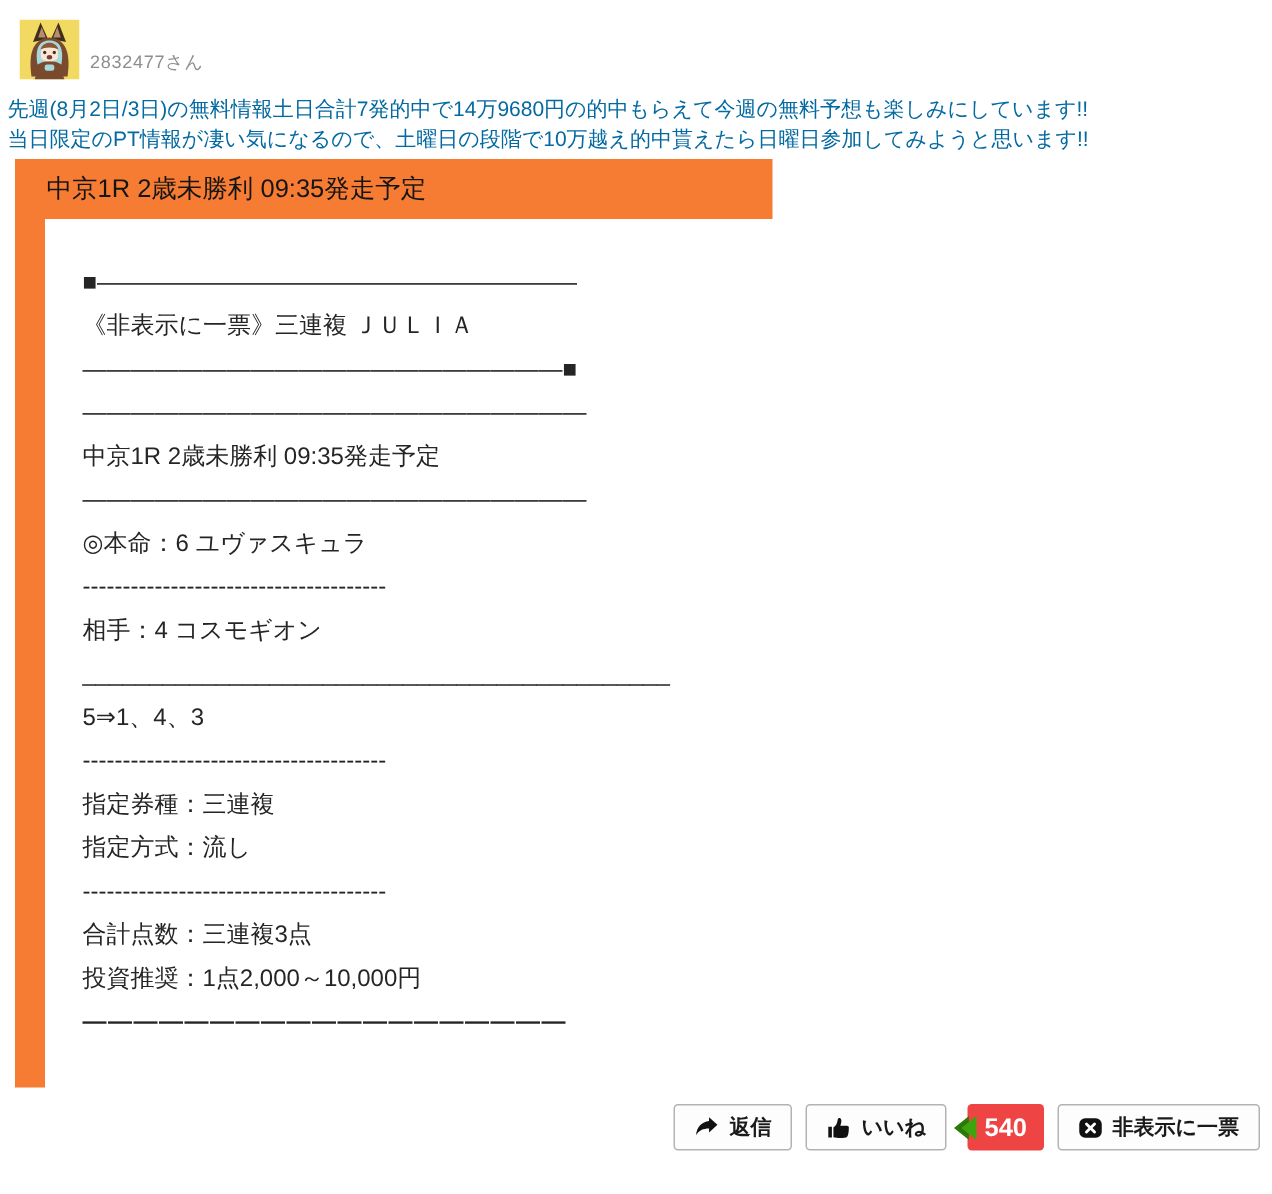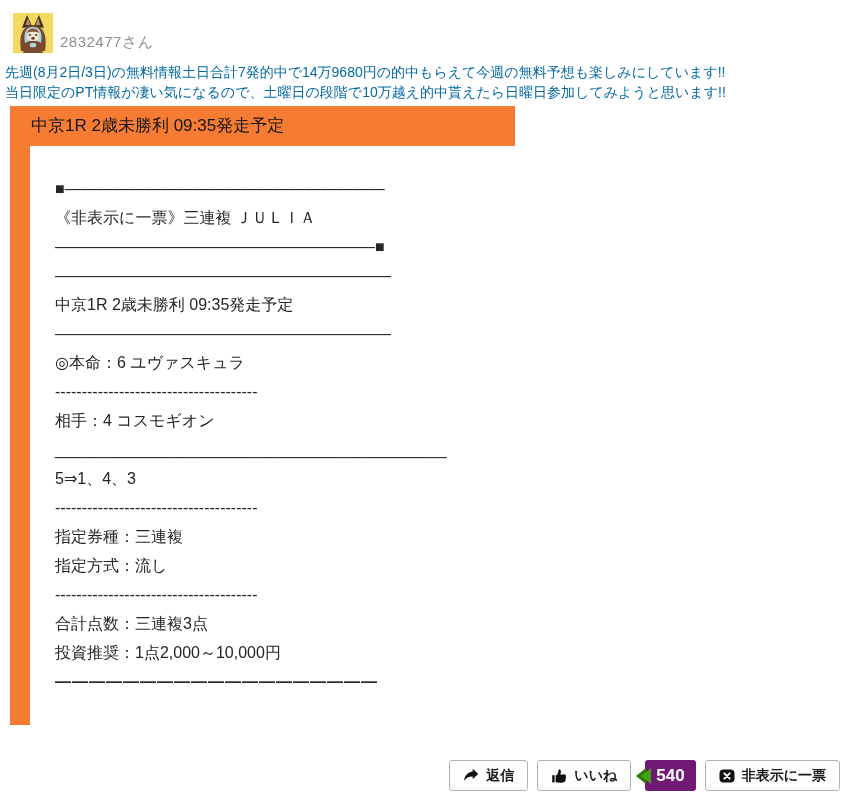--- a/index.html
+++ b/index.html
@@ -9,21 +9,21 @@
     font-family:"Liberation Sans","DejaVu Sans",sans-serif;
     color:#222;
   }
   
   .avatar {
     position:absolute; left:13px; top:13px; width:40px; height:40px;
     display:block;
   }
   .username {
     position:absolute; left:60px; top:33px;
-    font-size:15px; color:#8e8e8e; letter-spacing:0.5px;
+    font-size:12px; color:#8e8e8e; letter-spacing:0.5px;
   }
   
   .comment {
     position:absolute; left:5px; top:62px; width:830px;
     font-size:14px; line-height:20px; color:#0369a1;
   }
   
   .quote { position:absolute; left:10px; top:106px; width:505px; }
   .quote-header {
     background:#f77c33; height:40px; line-height:40px;
@@ -33,34 +33,34 @@
   .quote-body {
     border-left:20px solid #f77c33; background:#ffffff;
     padding:28px 10px 0 25px; min-height:579px; box-sizing:border-box;
   }
   .q-line {
     font-size:16px; line-height:29px; white-space:nowrap; color:#252525;
   }
   .q-lines > .q-line:last-child { font-weight:bold; letter-spacing:1px; }
   
   .actions {
-    position:absolute; top:760px; right:8px;
+    position:absolute; top:736px; right:8px;
     display:flex; align-items:flex-start; gap:9px;
   }
   .btn {
     display:flex; align-items:center; gap:7px;
     background:#fdfdfd; border:1px solid #b3b3b3; border-radius:3px;
     padding:0 13px; height:31px; box-sizing:border-box;
     font-size:14px; font-weight:bold; color:#1a1a1a; cursor:pointer;
     white-space:nowrap;
   }
   .btn svg { flex:0 0 auto; }
   .count-badge {
     position:relative; margin-left:5px;
-    background:#701a75; color:#ffffff;
+    background:#ef4444; color:#ffffff;
     font-size:17px; font-weight:bold;
     height:31px; line-height:31px; padding:0 11px;
     border-radius:3px;
   }
   .count-badge::before {
     content:""; position:absolute; left:-9px; top:50%; margin-top:-8px;
     border-top:8px solid transparent; border-bottom:8px solid transparent;
     border-right:10px solid #2b7a09;
   }
   .count-badge::after {

